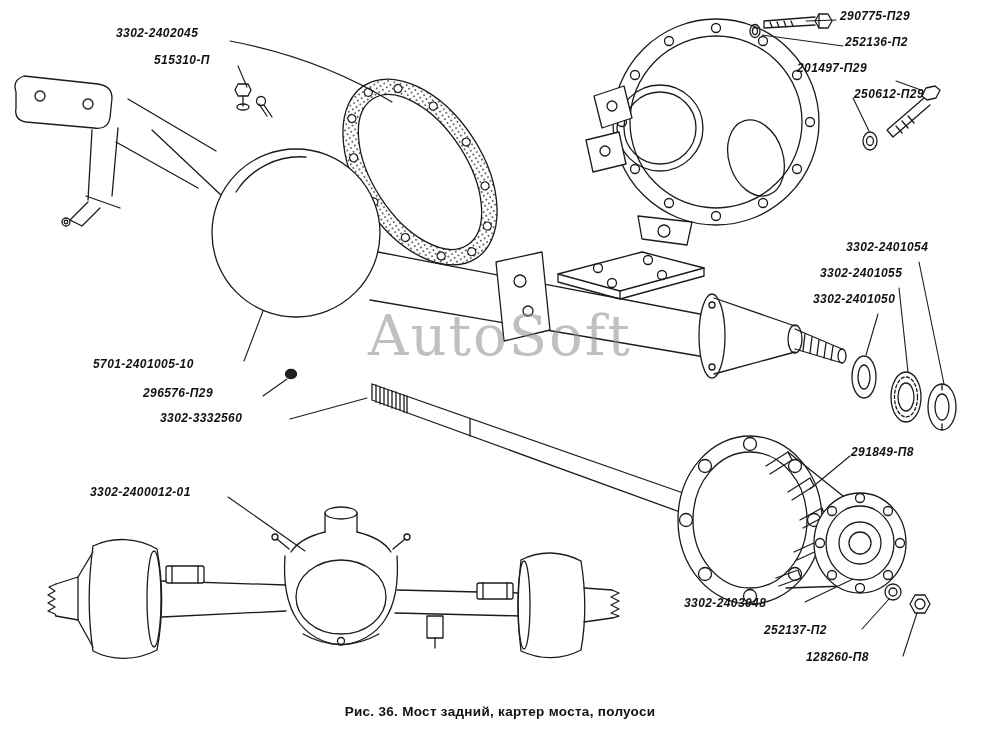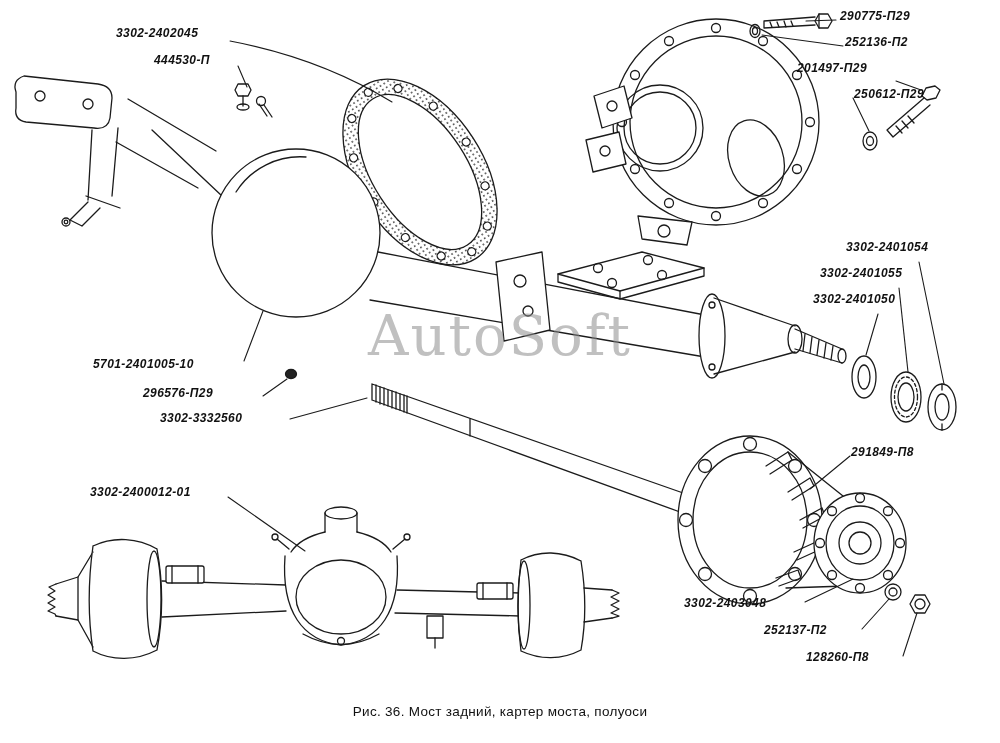--- a/index.html
+++ b/index.html
@@ -5,21 +5,21 @@
   html,body{margin:0;padding:0;background:#fff;}
   .stage{position:relative;width:1000px;height:743px;background:#ffffff;overflow:hidden;
          font-family:"Liberation Sans",sans-serif;}
   .stage svg{position:absolute;left:0;top:0;}
   .lbl{position:absolute;font-style:italic;font-weight:700;font-size:12px;
        letter-spacing:.4px;color:#111;white-space:nowrap;}
   .watermark{position:absolute;left:0;top:308px;width:100%;text-align:center;
        font-family:"DejaVu Serif",serif;font-size:56px;line-height:1;color:#8d8d8d;
        opacity:.55;letter-spacing:2px;pointer-events:none;}
   .caption{position:absolute;left:0;top:704px;width:100%;text-align:center;
-       font-weight:400;font-size:13.5px;color:#111;letter-spacing:.3px;}
+       font-weight:700;font-size:13.5px;color:#111;letter-spacing:.3px;}
 </style>
 </head>
 <body>
 
 <div class="stage">
 
   <svg width="1000" height="743" viewBox="0 0 1000 743">
     <defs>
       <pattern id="stip" width="4.5" height="4.5" patternUnits="userSpaceOnUse">
         <circle cx="1.7" cy="1.7" r="0.9" fill="#3a3a3a"></circle>
@@ -261,21 +261,21 @@
         <path d="M805 602 L853 579"></path>
         <path d="M862 629 L889 599"></path>
         <path d="M903 656 L917 613"></path>
       </g>
     </g>
   </svg>
 
   <div class="watermark">AutoSoft</div>
 
   <div class="lbl" style="left:116px;top:26px">3302-2402045</div>
-  <div class="lbl" style="left:154px;top:53px">444530-П</div>
+  <div class="lbl" style="left:154px;top:53px">515310-П</div>
   <div class="lbl" style="left:840px;top:9px">290775-П29</div>
   <div class="lbl" style="left:845px;top:35px">252136-П2</div>
   <div class="lbl" style="left:797px;top:61px">201497-П29</div>
   <div class="lbl" style="left:854px;top:87px">250612-П29</div>
   <div class="lbl" style="left:846px;top:240px">3302-2401054</div>
   <div class="lbl" style="left:820px;top:266px">3302-2401055</div>
   <div class="lbl" style="left:813px;top:292px">3302-2401050</div>
   <div class="lbl" style="left:93px;top:357px">5701-2401005-10</div>
   <div class="lbl" style="left:143px;top:386px">296576-П29</div>
   <div class="lbl" style="left:160px;top:411px">3302-3332560</div>

